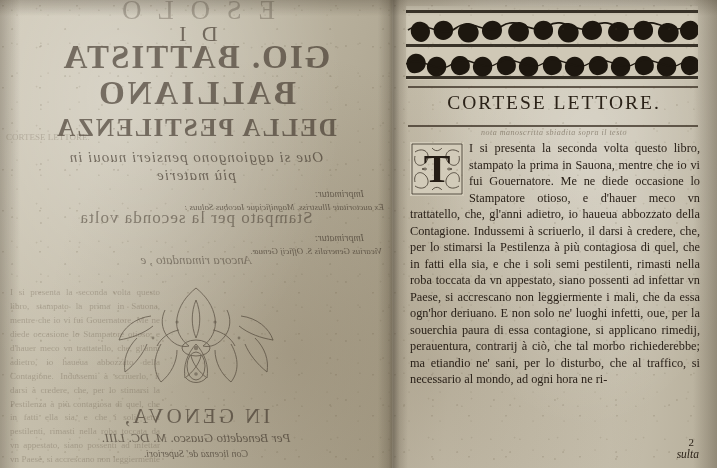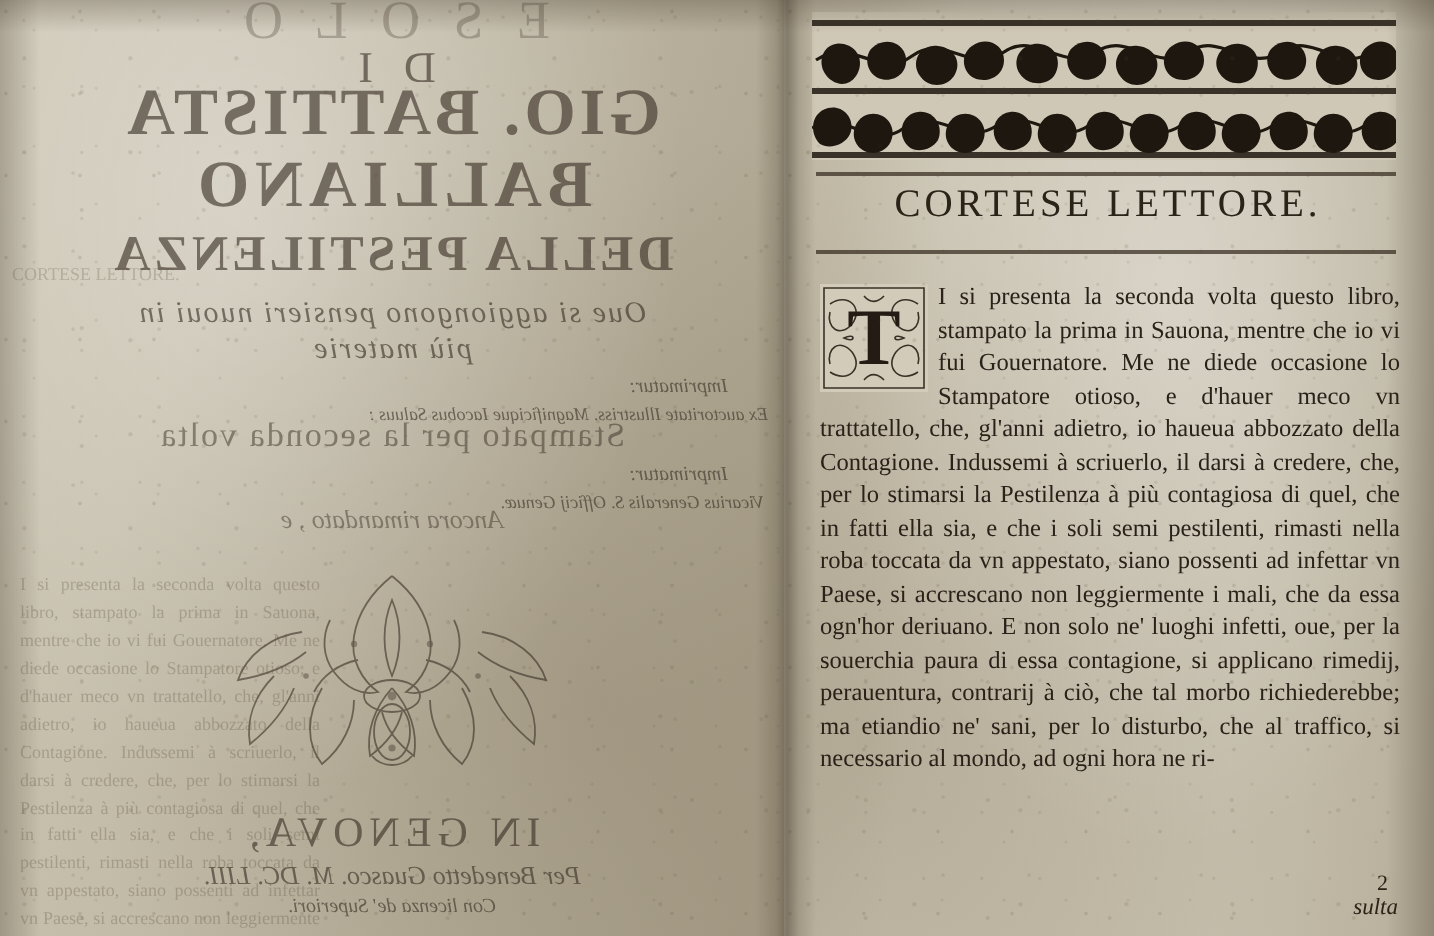--- a/index.html
+++ b/index.html
@@ -459,20 +459,21 @@
               </g>
             </g>
             <path d="M0 70 H292 V73 H0 Z" opacity="0.85"></path>
           </g>
         </svg>
       </div>
 
       <div class="rule rule-top"></div>
       <div class="heading">CORTESE LETTORE.</div>
       <div class="rule rule-bot"></div>
+      <div class="subrule">nota manoscritta sbiadita sopra il testo</div>
 
       <div class="body">
         <span class="dropcap">
           <svg viewBox="0 0 54 54" width="54" height="54" aria-hidden="true">
             <rect x="0" y="0" width="54" height="54" fill="#d2cbb9"></rect>
             <g stroke="#2a2117" stroke-width="0.8" fill="none" opacity="0.9">
               <path d="M2 2 h50 v50 h-50 Z"></path>
               <path d="M5 10 C14 4 22 12 16 20 C10 27 3 22 5 14"></path>
               <path d="M49 10 C40 4 32 12 38 20 C44 27 51 22 49 14"></path>
               <path d="M5 44 C14 50 22 42 16 34 C10 27 3 32 5 40"></path>

